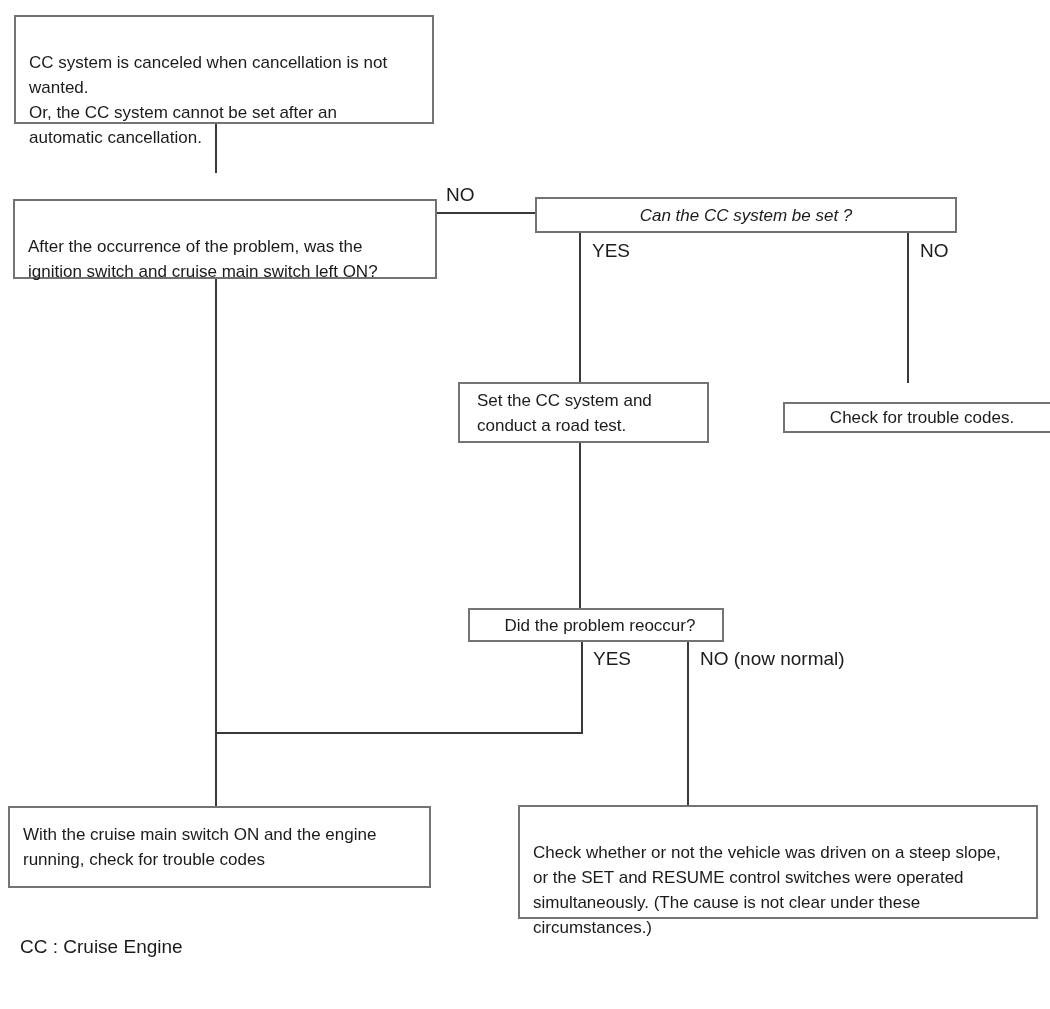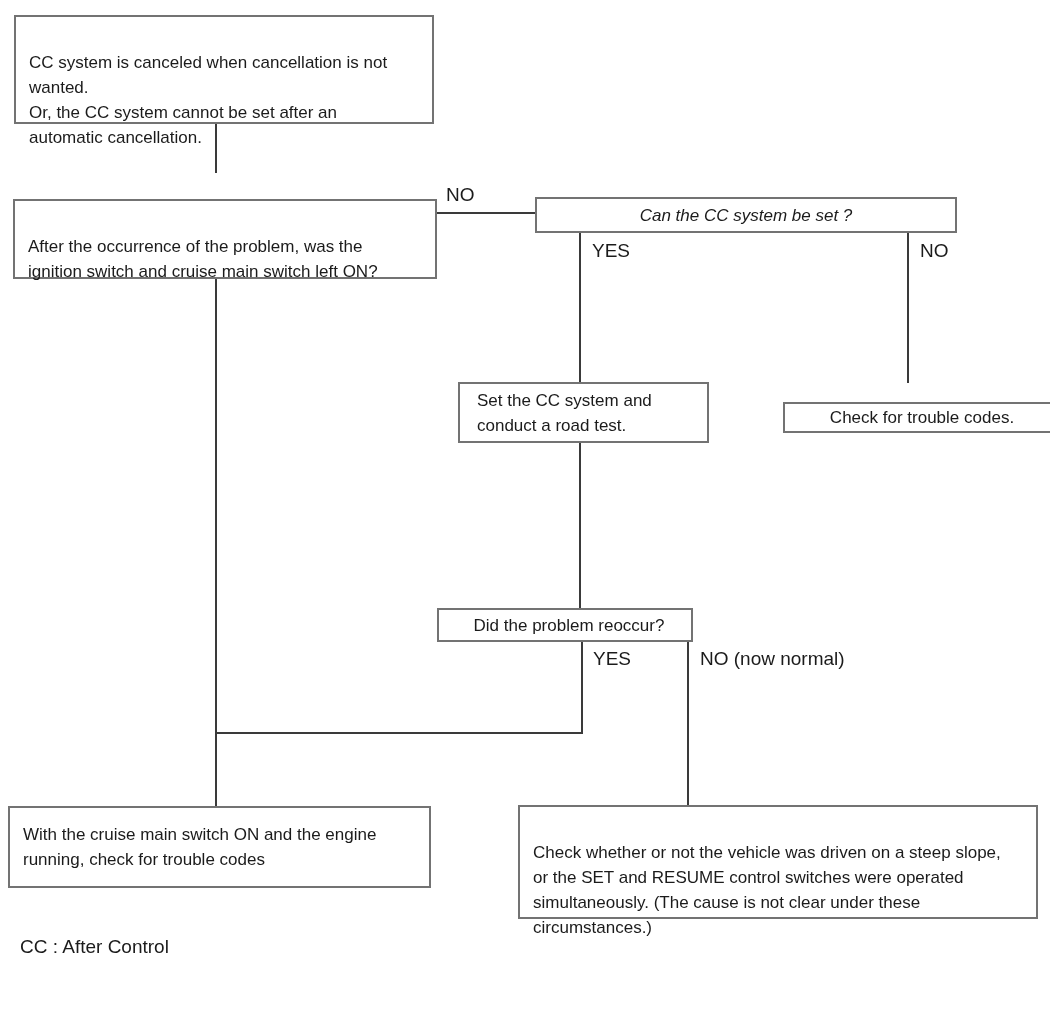--- a/index.html
+++ b/index.html
@@ -42,21 +42,21 @@
     line-height: 29px;
     color: #1b1b1b;
   }
 
   
   .b-start       { left: 14px;  top: 15px;  width: 420px; height: 109px; }
   .b-q1          { left: 13px;  top: 173px; width: 424px; height: 80px; margin-top: 26px;  }
   .b-canset      { left: 535px; top: 197px; width: 422px; height: 36px; font-style: italic;  }
   .b-settest     { left: 458px; top: 382px; width: 251px; height: 61px; padding: 4px 12px 4px 17px; display:flex; align-items:flex-start; }
   .b-codes       { left: 783px; top: 402px; width: 278px; height: 31px; text-align: center;  }
-  .b-reoccur     { left: 437px; top: 608px; width: 256px; height: 34px; padding-left: 8px;  }
+  .b-reoccur     { left: 468px; top: 608px; width: 256px; height: 34px; padding-left: 8px;  }
   .b-bottomleft  { left: 8px;  top: 806px; width: 423px; height: 82px; padding-right: 40px; display:flex; align-items:center; }
   .b-bottomright { left: 518px; top: 805px; width: 520px; height: 114px; }
 
   
   .l-v1 { left: 215px; top: 123px; width: 2px;  height: 50px;  }
   .l-v2 { left: 215px; top: 252px; width: 2px;  height: 555px; }
   .l-h1 { left: 437px; top: 212px; width: 98px;  height: 2px;  }
   .l-v3 { left: 579px; top: 232px; width: 2px;  height: 151px; }
   .l-v4 { left: 907px; top: 232px; width: 2px;  height: 151px; }
   .l-v5 { left: 579px; top: 442px; width: 2px;  height: 167px; }
@@ -121,16 +121,16 @@
 
   <div class="box pad b-bottomleft">
     <span>With the cruise main switch ON and the engine running, check for trouble codes</span>
   </div>
 
   <div class="box pad b-bottomright">
     <span>Check whether or not the vehicle was driven on a steep slope, or the SET and RESUME control switches were operated simultaneously. (The cause is not clear under these circumstances.)</span>
   </div>
 
   <div class="legend">
-    <div>CC : After Control</div>
+    <div>CC : Cruise Engine</div>
   </div>
 
 </div>
 
 </body></html>

